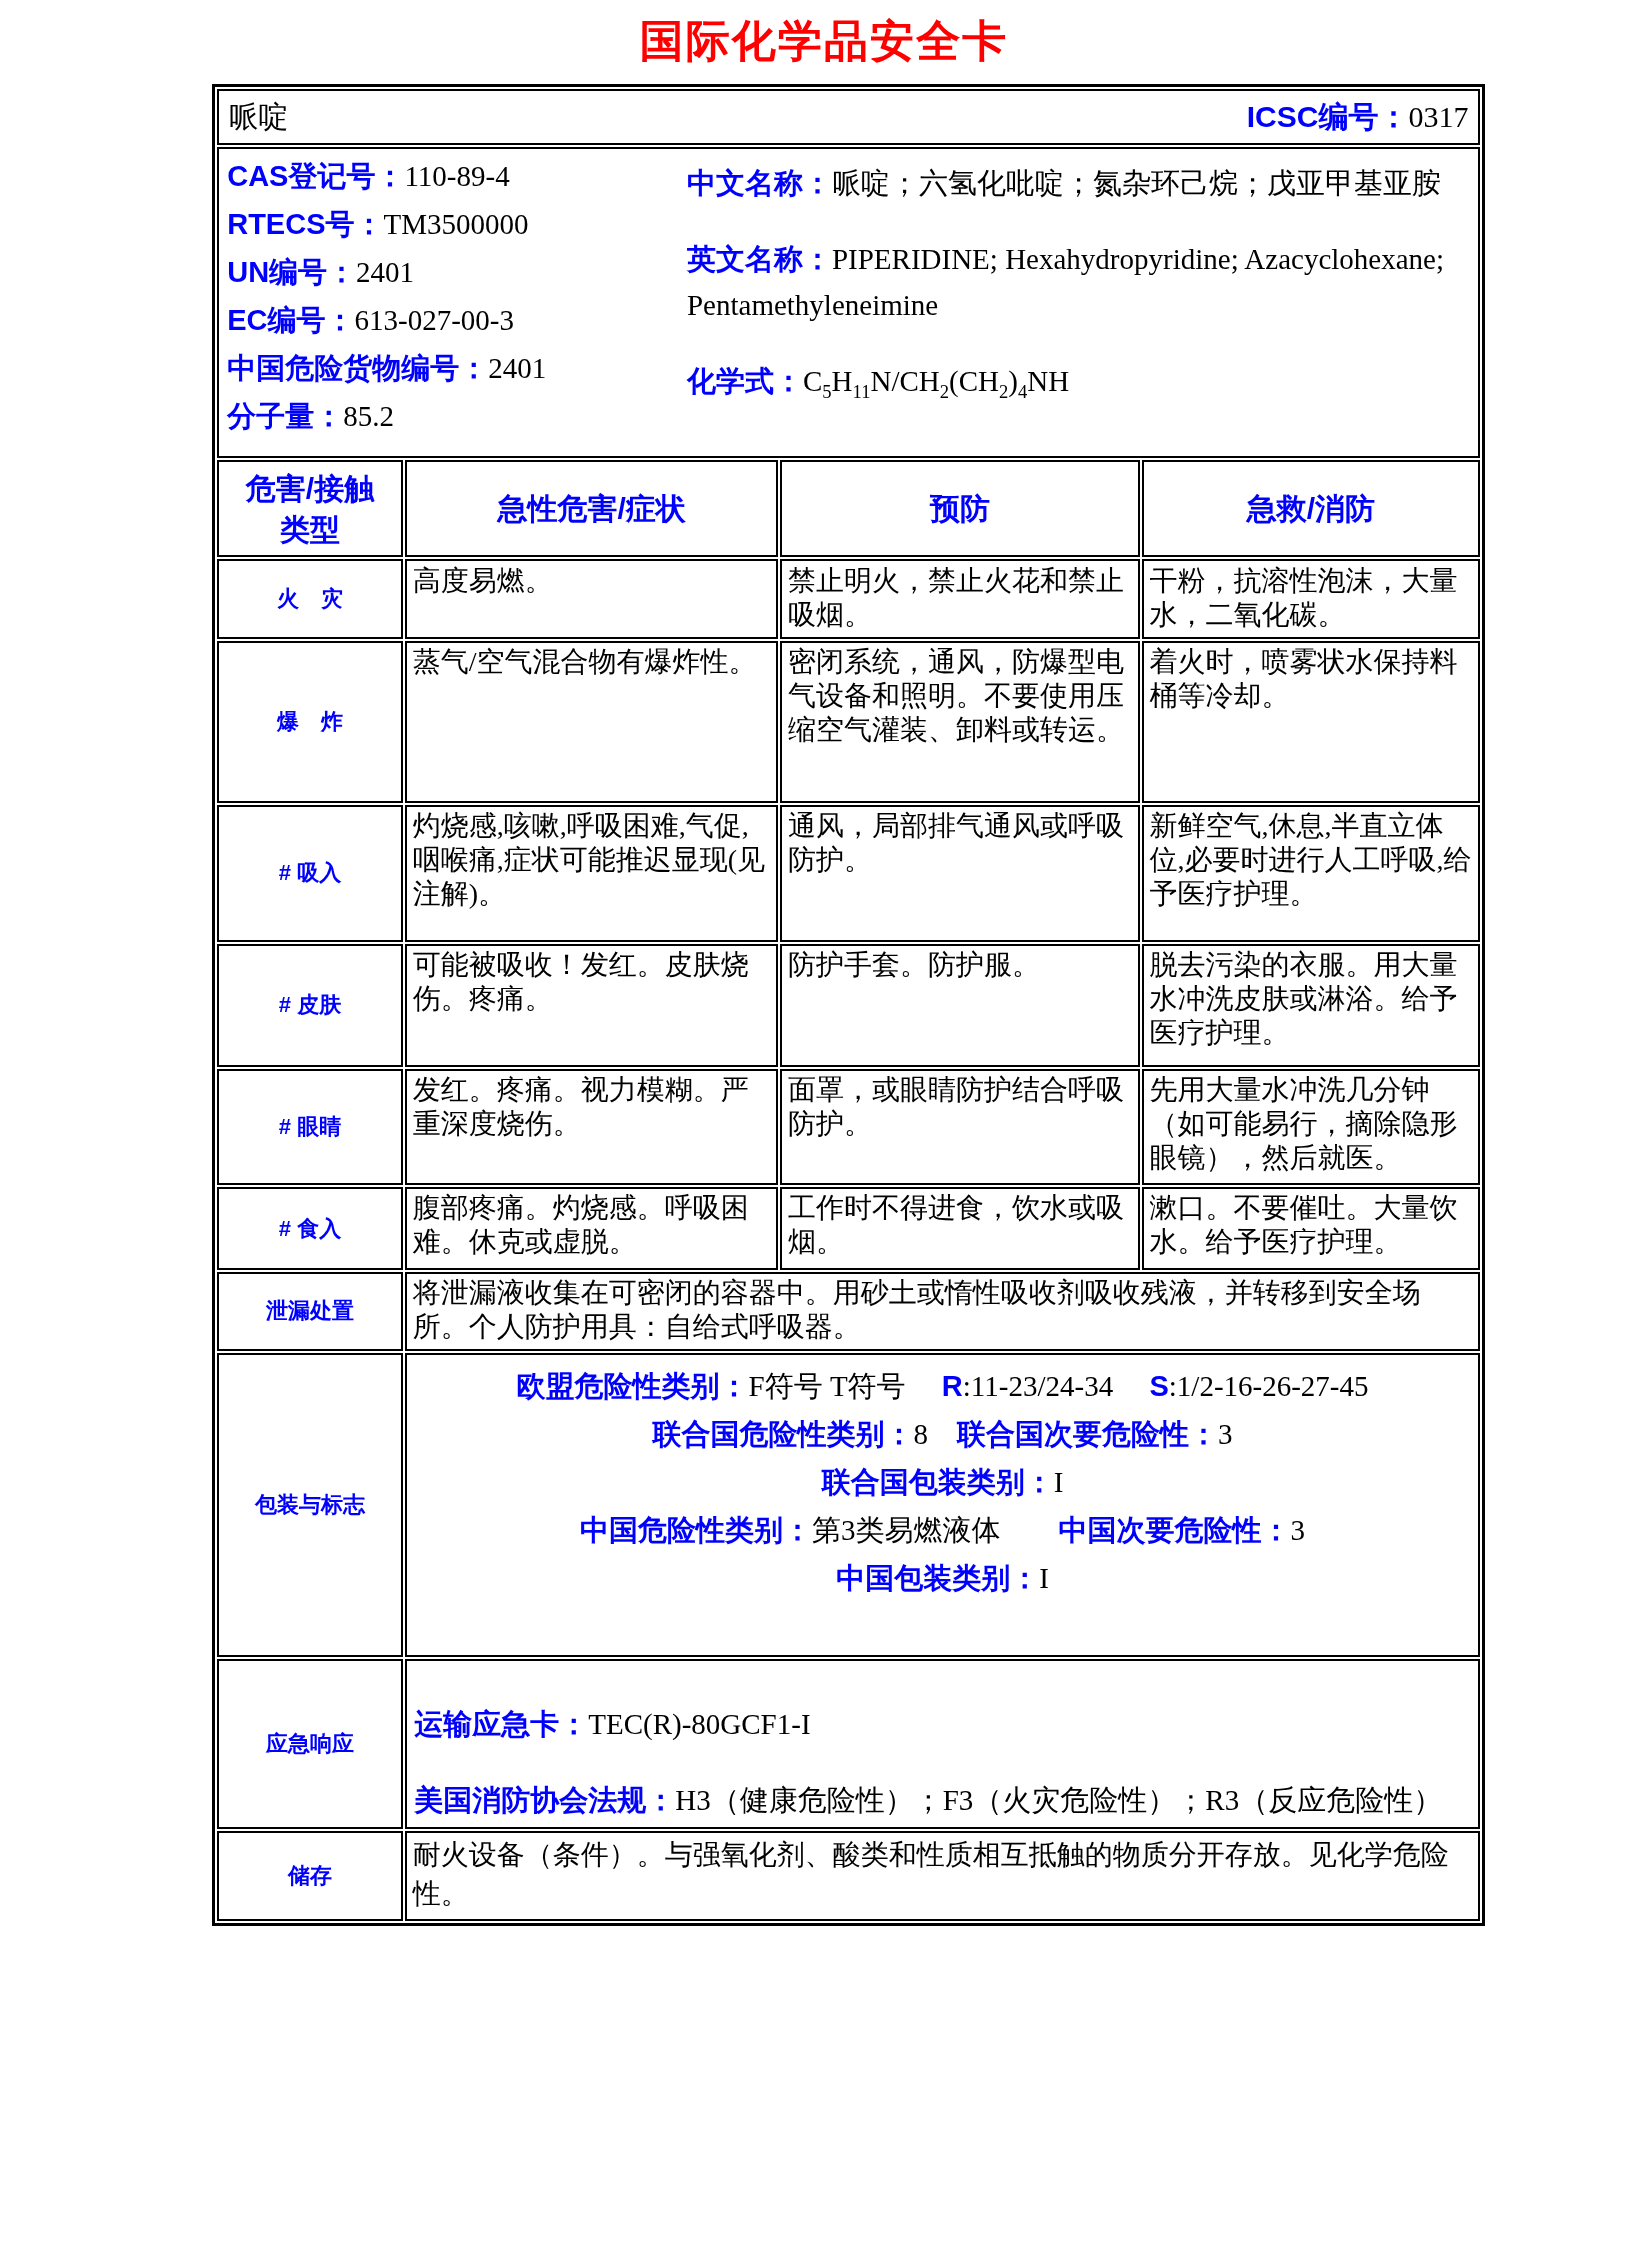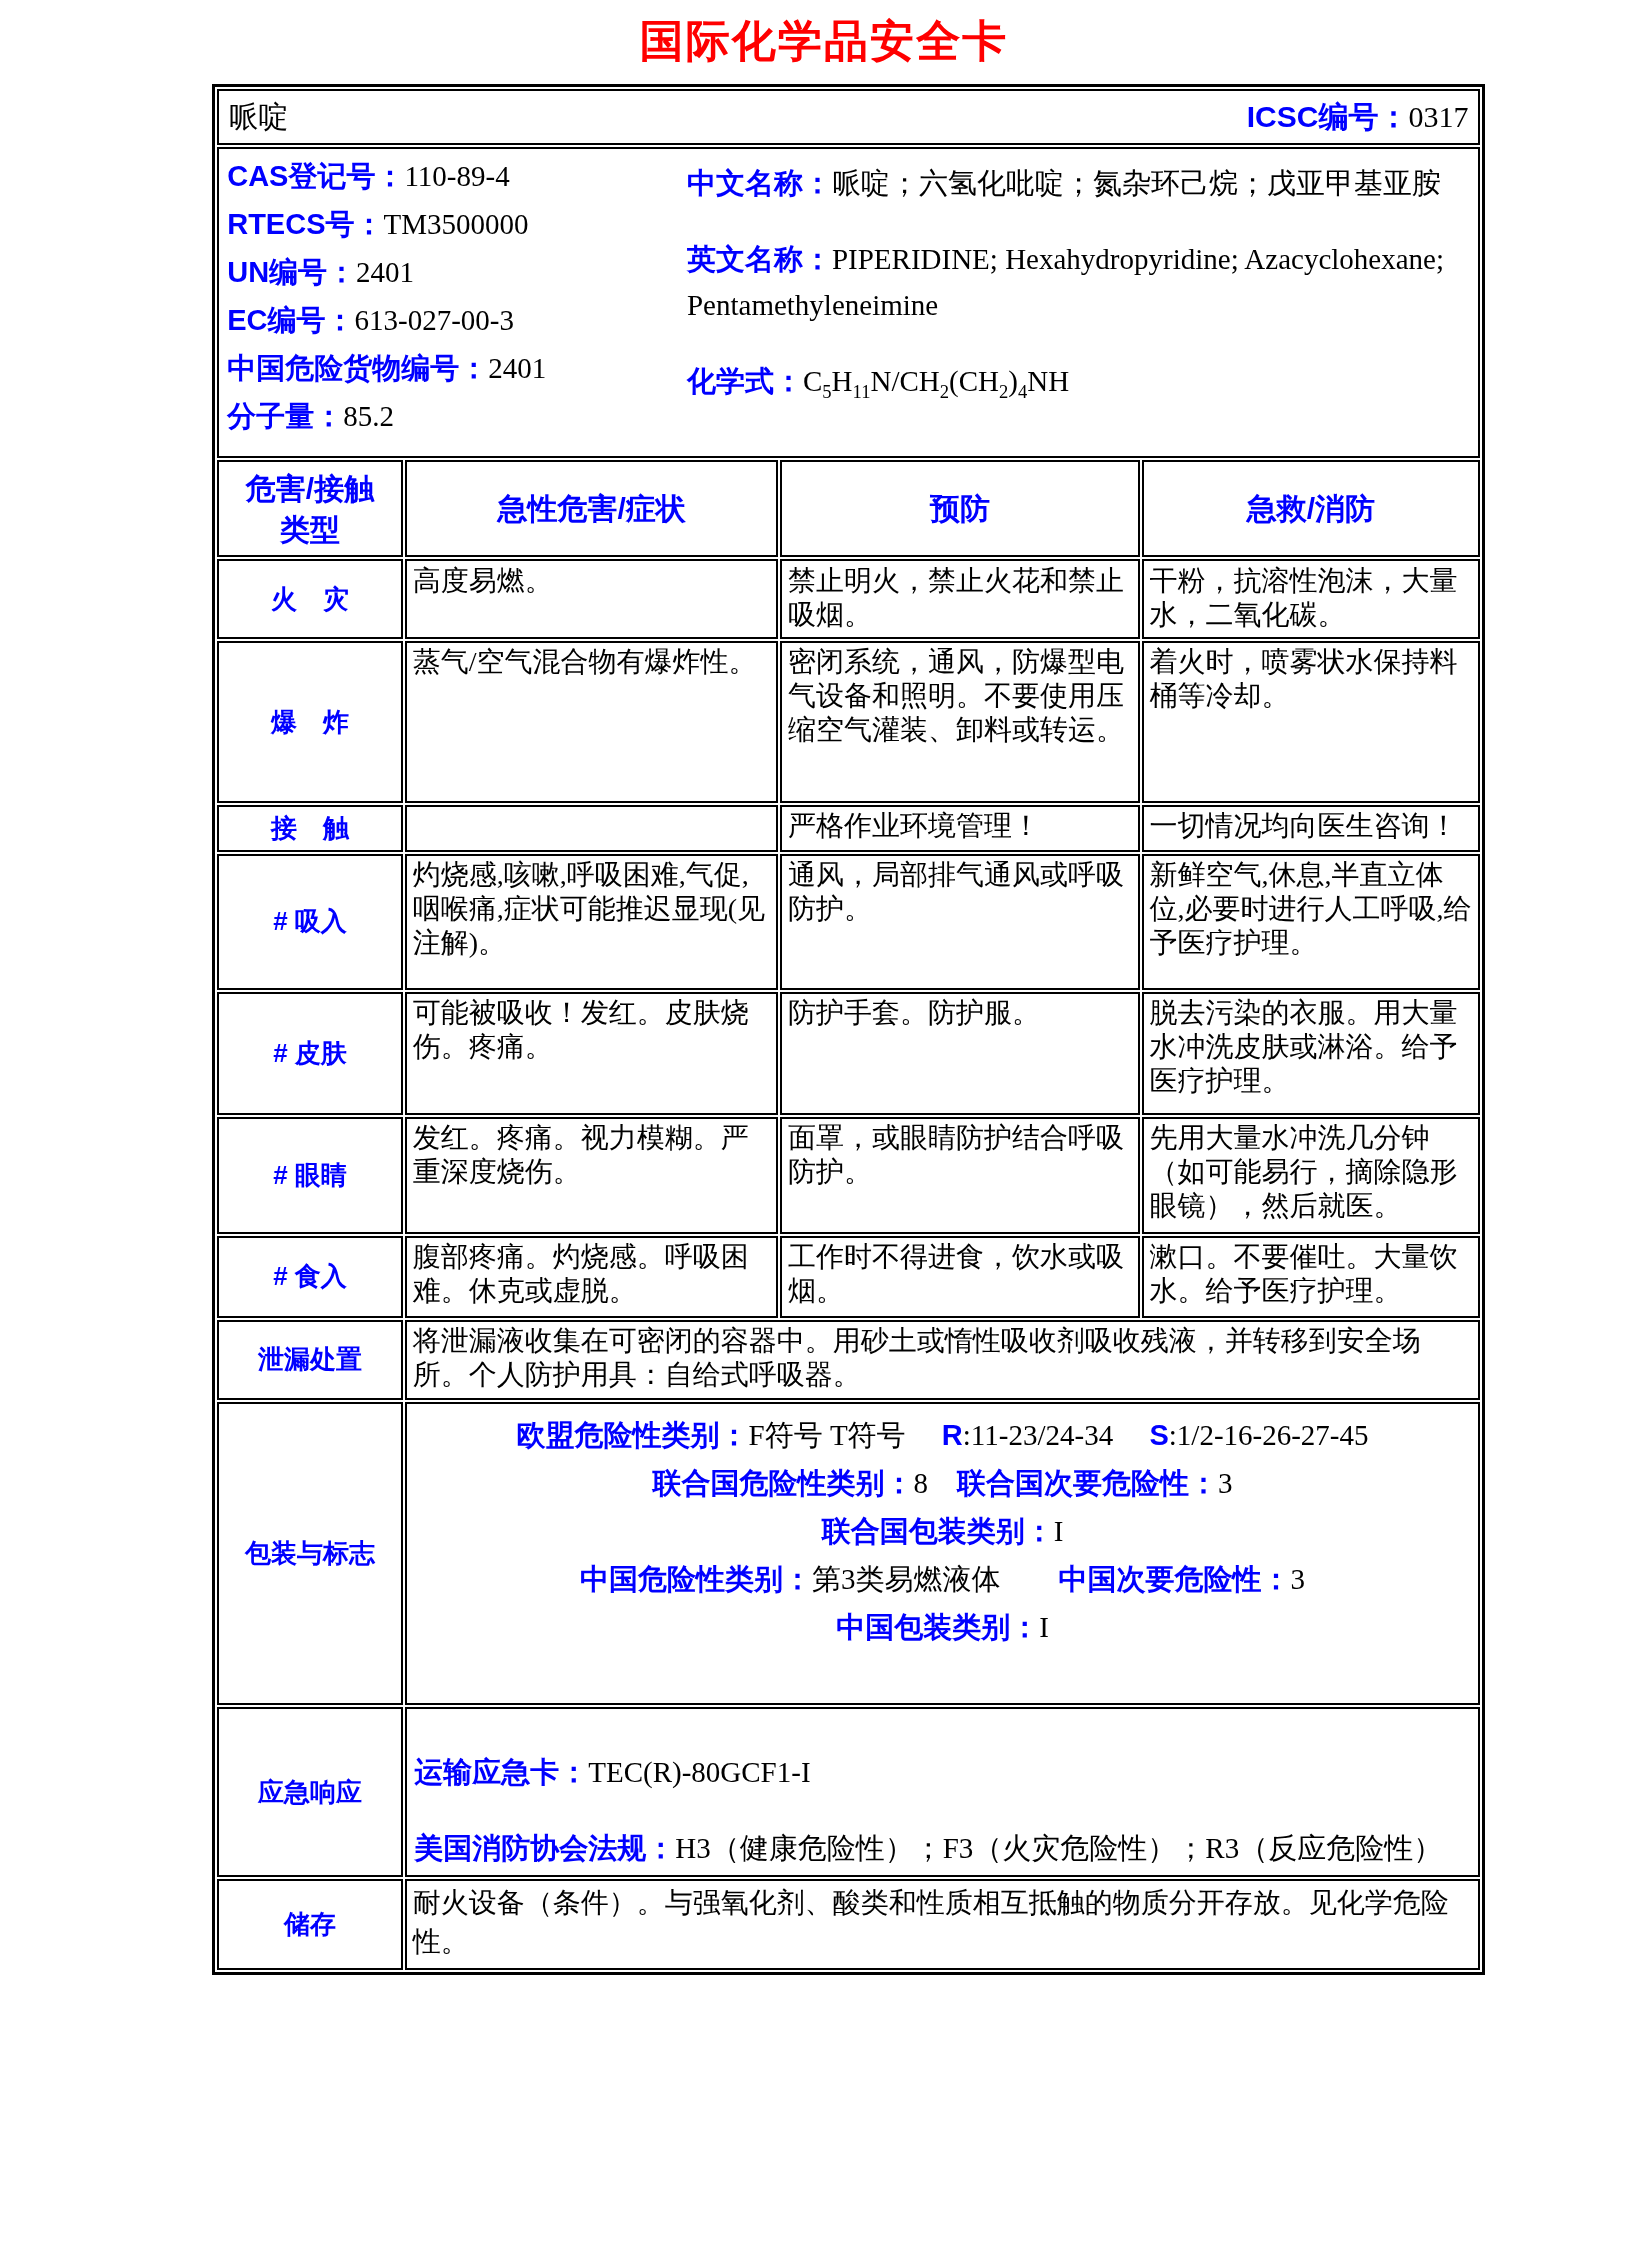--- a/index.html
+++ b/index.html
@@ -51,21 +51,21 @@
   
   .hdr-cell {
     text-align: center; vertical-align: middle;
     font-family: "Liberation Sans", sans-serif; font-weight: bold;
     font-size: 30px; line-height: 41px; color: #0000ff;
     white-space: pre-line; padding: 5.7px 2.9px;
   }
   .rowlabel {
     text-align: center; vertical-align: middle;
     font-family: "Liberation Sans", sans-serif; font-weight: bold;
-    font-size: 26px; color: #0000ff; padding: 2.9px 1.4px;
+    font-size: 22px; color: #0000ff; padding: 2.9px 1.4px;
   }
   .content {
     vertical-align: top; text-align: left;
     font-size: 28px; line-height: 34px;
     padding: 2.1px 5.7px 4.3px 5.7px;
   }
   .pack-cell  { vertical-align: top; font-size: 29px; padding: 7.2px 7.2px; }
   .pack-line  { line-height: 48px; text-align: center; }
   .em-line    { line-height: 40px; margin-top: 36px; }
   
@@ -142,26 +142,20 @@
     <td class="content">干粉，抗溶性泡沫，大量水，二氧化碳。</td>
   </tr>
 
   <tr class="r-expl">
     <td class="rowlabel">爆　炸</td>
     <td class="content">蒸气/空气混合物有爆炸性。</td>
     <td class="content">密闭系统，通风，防爆型电气设备和照明。不要使用压缩空气灌装、卸料或转运。</td>
     <td class="content">着火时，喷雾状水保持料桶等冷却。</td>
   </tr>
 
-  <tr class="r-exposure">
-    <td class="rowlabel">接　触</td>
-    <td class="content"></td>
-    <td class="content">严格作业环境管理！</td>
-    <td class="content">一切情况均向医生咨询！</td>
-  </tr>
 
   <tr class="r-inhal">
     <td class="rowlabel"># 吸入</td>
     <td class="content">灼烧感,咳嗽,呼吸困难,气促,咽喉痛,症状可能推迟显现(见注解)。</td>
     <td class="content">通风，局部排气通风或呼吸防护。</td>
     <td class="content">新鲜空气,休息,半直立体位,必要时进行人工呼吸,给予医疗护理。</td>
   </tr>
 
   <tr class="r-skin">
     <td class="rowlabel"># 皮肤</td>

